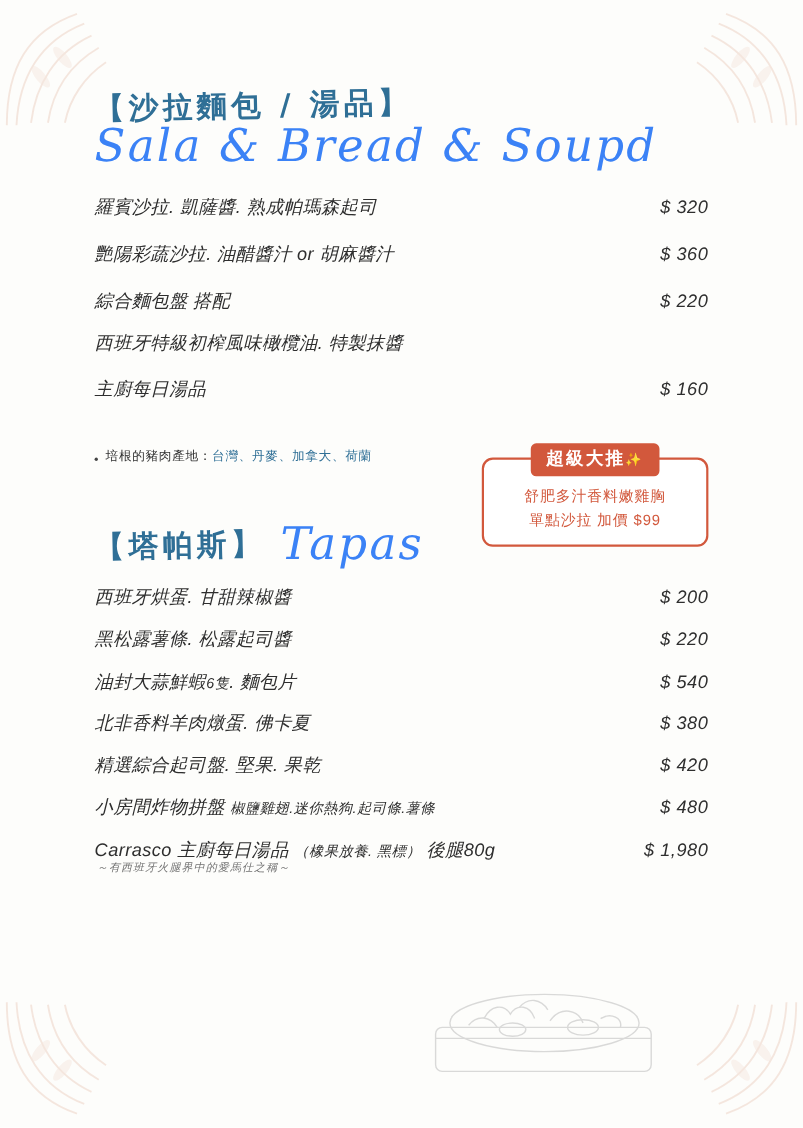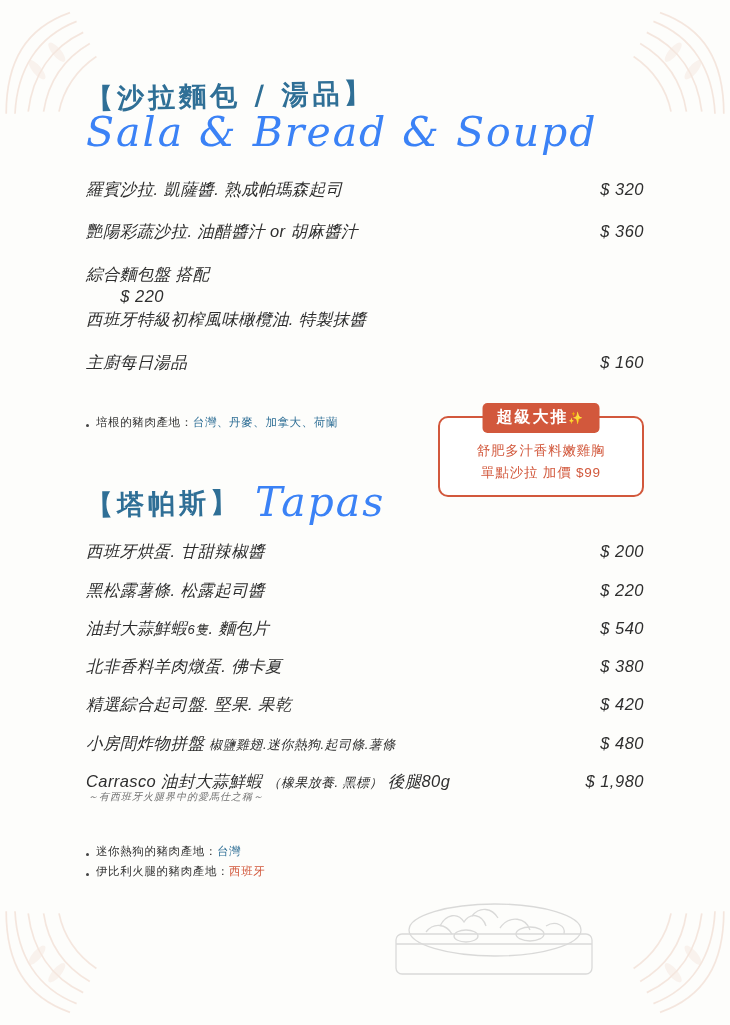--- a/index.html
+++ b/index.html
@@ -74,21 +74,21 @@
   
   .menu { margin-top: 22px; font-style: italic; }
   .row {
     display: flex;
     align-items: baseline;
     justify-content: space-between;
     margin: 0 0 20px 0;
     font-size: 16.5px;
     line-height: 1.35;
   }
-  .row.tight { margin-bottom: 14px; flex-direction: column; }
+  .row.tight { margin-bottom: 28px; }
   .name {
     flex: 1 1 auto;
     padding-right: 18px;
     letter-spacing: 0.4px;
   }
   .name .sm { font-size: 13px; }
   .price {
     flex: 0 0 auto;
     font-size: 16.5px;
     letter-spacing: 0.5px;
@@ -355,39 +355,27 @@
         <div class="name">精選綜合起司盤. 堅果. 果乾</div>
         <div class="price">$ 420</div>
       </div>
 
       <div class="row" style="margin-bottom:16px;">
         <div class="name"><span>小房間炸物拼盤</span> <span class="sm">椒鹽雞翅.迷你熱狗.起司條.薯條</span></div>
         <div class="price">$ 480</div>
       </div>
 
       <div class="row" style="margin-bottom:8px;">
-        <div class="name"><span>Carrasco 油封大蒜鮮蝦</span> <span class="sm">（橡果放養. 黑標）</span> <span>後腿80g</span></div>
+        <div class="name"><span>Carrasco 主廚每日湯品</span> <span class="sm">（橡果放養. 黑標）</span> <span>後腿80g</span></div>
         <div class="price">$ 1,980</div>
       </div>
       <div class="note-pink">～有西班牙火腿界中的愛馬仕之稱～</div>
 
     </div>
 
-    <div class="footnotes" style="margin-top:40px;">
-      <div class="fn">
-        <span class="dot"></span>
-        <span>迷你熱狗的豬肉產地：</span>
-        <span class="hl-blue">台灣</span>
-      </div>
-      <div class="fn">
-        <span class="dot"></span>
-        <span>伊比利火腿的豬肉產地：</span>
-        <span class="hl-red">西班牙</span>
-      </div>
-    </div>
 
   </div>
 
   <div class="promo">
     <div class="promo-badge"><span>超級大推</span><span class="spark">✨</span></div>
     <div class="promo-line">舒肥多汁香料嫩雞胸</div>
     <div class="promo-line">單點沙拉 加價 $99</div>
   </div>
 
 </div>

